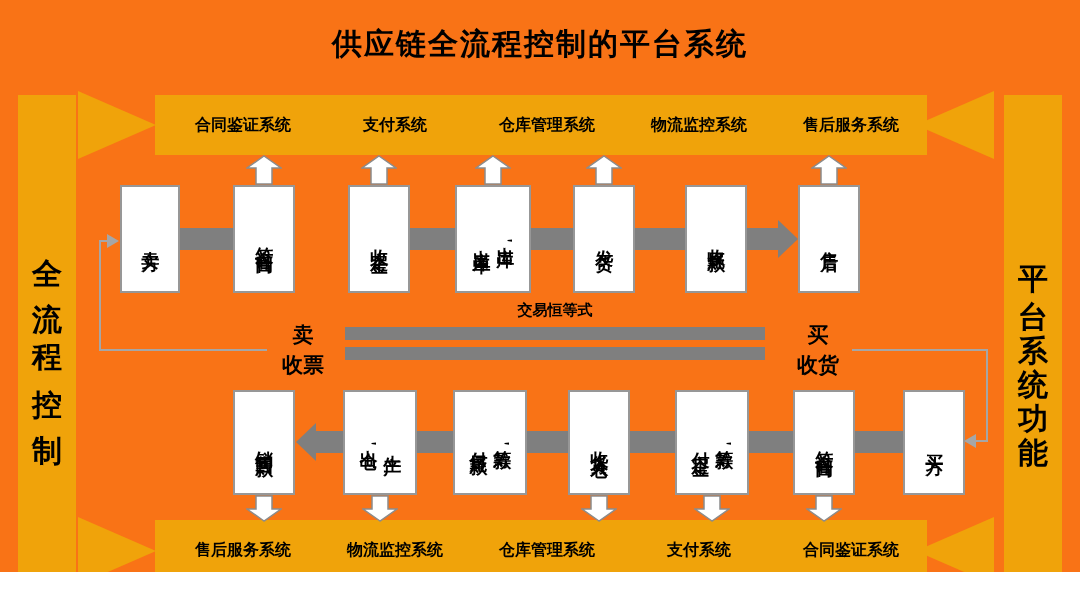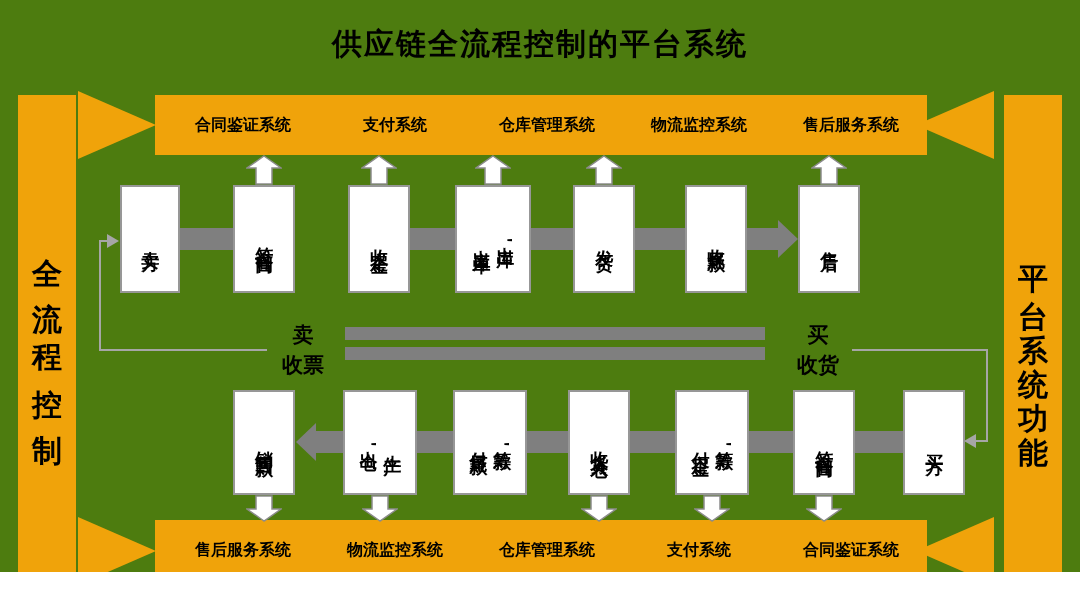--- a/index.html
+++ b/index.html
@@ -1,17 +1,17 @@
 <!DOCTYPE html>
 <html><head>
 <meta charset="utf-8">
 <style>
   html,body{margin:0;padding:0;background:#fff;}
-  .stage{position:relative;width:1080px;height:572px;background:#4d7c0f;
-         font-family:Liberation Sans, sans-serif;color:#000;overflow:hidden;}
+  .stage{position:relative;width:1080px;height:572px;background:#f97316;
+         font-family:Liberation Serif, serif;color:#000;overflow:hidden;}
   .abs{position:absolute;}
 
   .title{top:24px;left:0;width:1080px;text-align:center;
          font-size:30px;font-weight:bold;letter-spacing:2px;}
 
   .gold{background:#F0A30A;}
   .vbanner{display:flex;align-items:center;justify-content:center;}
   .vbanner-label{writing-mode:vertical-rl;font-size:30px;font-weight:bold;line-height:1;}
 
   .sysbar{display:flex;padding-left:12px;}
@@ -120,20 +120,21 @@
     <span class="vtext">售后</span>
   </div>
 
   <div class="abs hconn" style="left:180px;top:228px;width:53px;"></div>
   <div class="abs hconn" style="left:410px;top:228px;width:45px;"></div>
   <div class="abs hconn" style="left:531px;top:228px;width:42px;"></div>
   <div class="abs hconn" style="left:635px;top:228px;width:50px;"></div>
   <div class="abs hconn" style="left:747px;top:228px;width:32px;"></div>
   <div class="abs tri-r" style="left:778px;top:220px;"></div>
 
+  <div class="abs eq-title" style="left:455px;top:301px;width:200px;">交易恒等式</div>
   <div class="abs eqbar" style="left:345px;top:327px;"></div>
   <div class="abs eqbar" style="left:345px;top:347px;"></div>
   <div class="abs note" style="left:265px;top:320px;width:76px;">
     <div>卖</div>
     <div>收票</div>
   </div>
   <div class="abs note" style="left:780px;top:320px;width:76px;">
     <div>买</div>
     <div>收货</div>
   </div>

